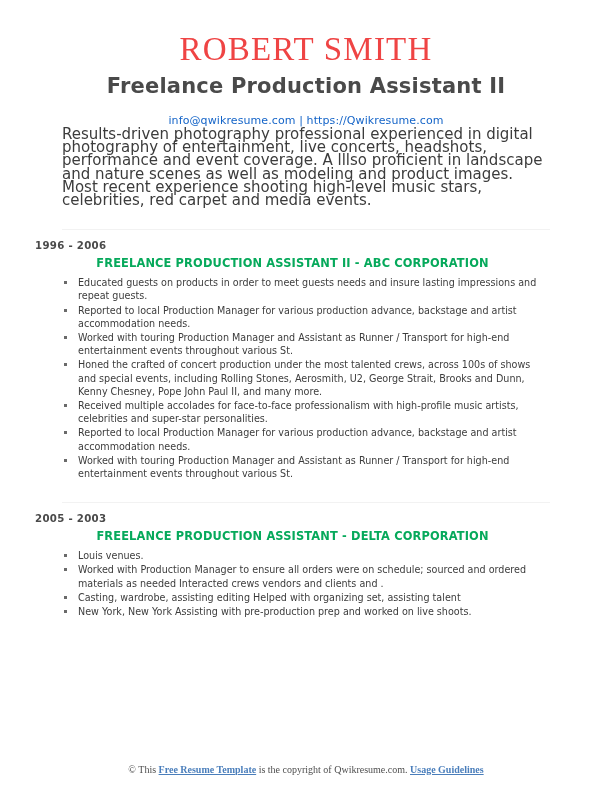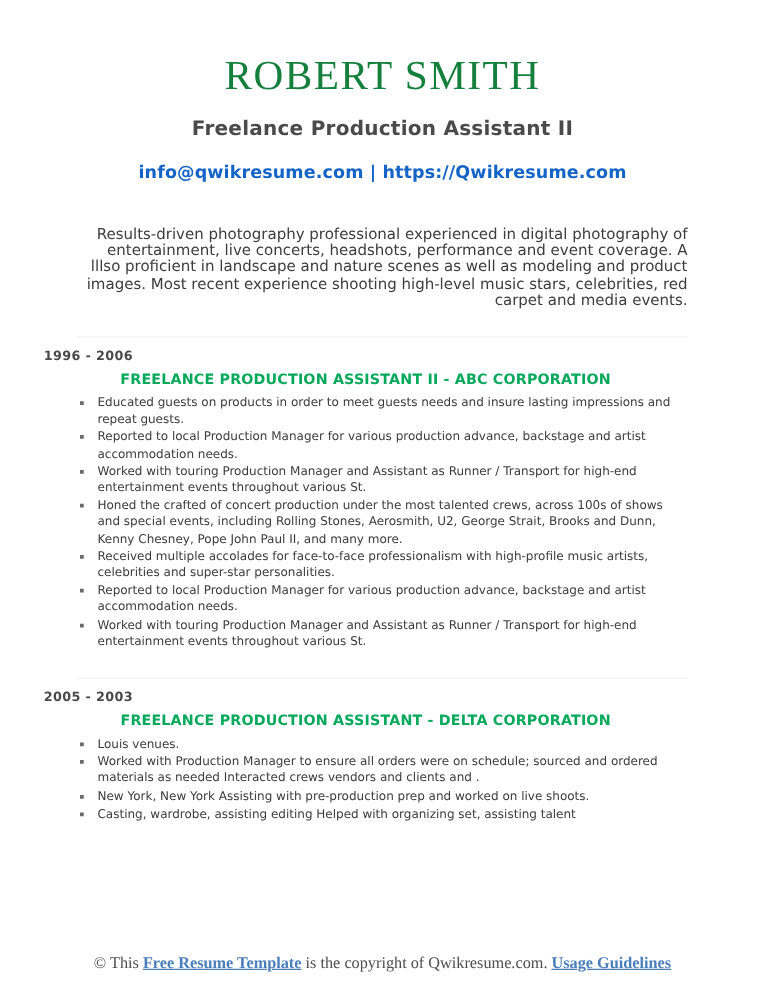--- a/index.html
+++ b/index.html
@@ -26,55 +26,54 @@
   
   .header {
     padding-top: 30px;
     text-align: center;
   }
   .name {
     font-family: "Liberation Serif", "DejaVu Serif", serif;
     font-size: 33px;
     line-height: 38px;
     letter-spacing: 1.2px;
-    color: #15803d;
+    color: #ef4444;
     font-weight: 400;
-    margin: 12px;
+    margin: 0;
   }
   .job-title {
     font-family: "DejaVu Sans", sans-serif;
-    font-size: 16px;
+    font-size: 21px;
     line-height: 22px;
     font-weight: bold;
     color: #4a4a4a;
     margin: 7px 0 0 0;
     letter-spacing: 0.2px;
   }
   .contact {
     font-family: "DejaVu Sans", sans-serif;
-    font-size: 14px;
+    font-size: 11px;
     line-height: 14px;
-    font-weight: bold;
+    font-weight: normal;
     color: #1464c8;
     margin: 17px 0 0 0;
     letter-spacing: 0.1px;
     text-align: center;
   }
 
   
   .body-wrap {
     padding: 0 62px 0 62px;
   }
 
   .summary {
-    margin-top: 36px;
-    font-size: 12px;
+    font-size: 15px;
     line-height: 13.2px;
     color: #3c3c3c;
-    text-align: right;
+    text-align: left;
   }
 
   
   .section {
     margin-top: 22px;
   }
   .section-rule {
     border: 0;
     border-top: 1px solid #f2f2f2;
     margin: 0 0 9px 0;
@@ -124,21 +123,21 @@
   }
 
   
   .footer {
     position: absolute;
     left: 0;
     right: 0;
     bottom: 16px;
     text-align: center;
     font-family: "Liberation Serif", "DejaVu Serif", serif;
-    font-size: 13px;
+    font-size: 10px;
     line-height: 12px;
     color: #4e4e4e;
   }
   .footer a {
     color: #4a7ebb;
     text-decoration: underline;
     font-weight: bold;
   }
   .footer .copy-mark {
     font-family: "Liberation Serif", serif;
@@ -174,22 +173,22 @@
             <li>Worked with touring Production Manager and Assistant as Runner / Transport for high-end entertainment events throughout various St.</li>
           </ul>
         </div>
         <div class="section">
           <hr class="section-rule">
           <div class="date-range">2005 - 2003</div>
           <div class="section-title">FREELANCE PRODUCTION ASSISTANT - DELTA CORPORATION</div>
           <ul class="bullets">
             <li>Louis venues.</li>
             <li>Worked with Production Manager to ensure all orders were on schedule; sourced and ordered materials as needed Interacted crews vendors and clients and .</li>
+            <li>Casting, wardrobe, assisting editing Helped with organizing set, assisting talent</li>
             <li>New York, New York Assisting with pre-production prep and worked on live shoots.</li>
-            <li>Casting, wardrobe, assisting editing Helped with organizing set, assisting talent</li>
           </ul>
         </div>
       </div>
 
   </div>
 
   <div class="footer">
     <span class="copy-mark">©</span>
     <span>This </span><a href="#">Free Resume Template</a><span> is the copyright of Qwikresume.com. </span><a href="#">Usage Guidelines</a>
   </div>

